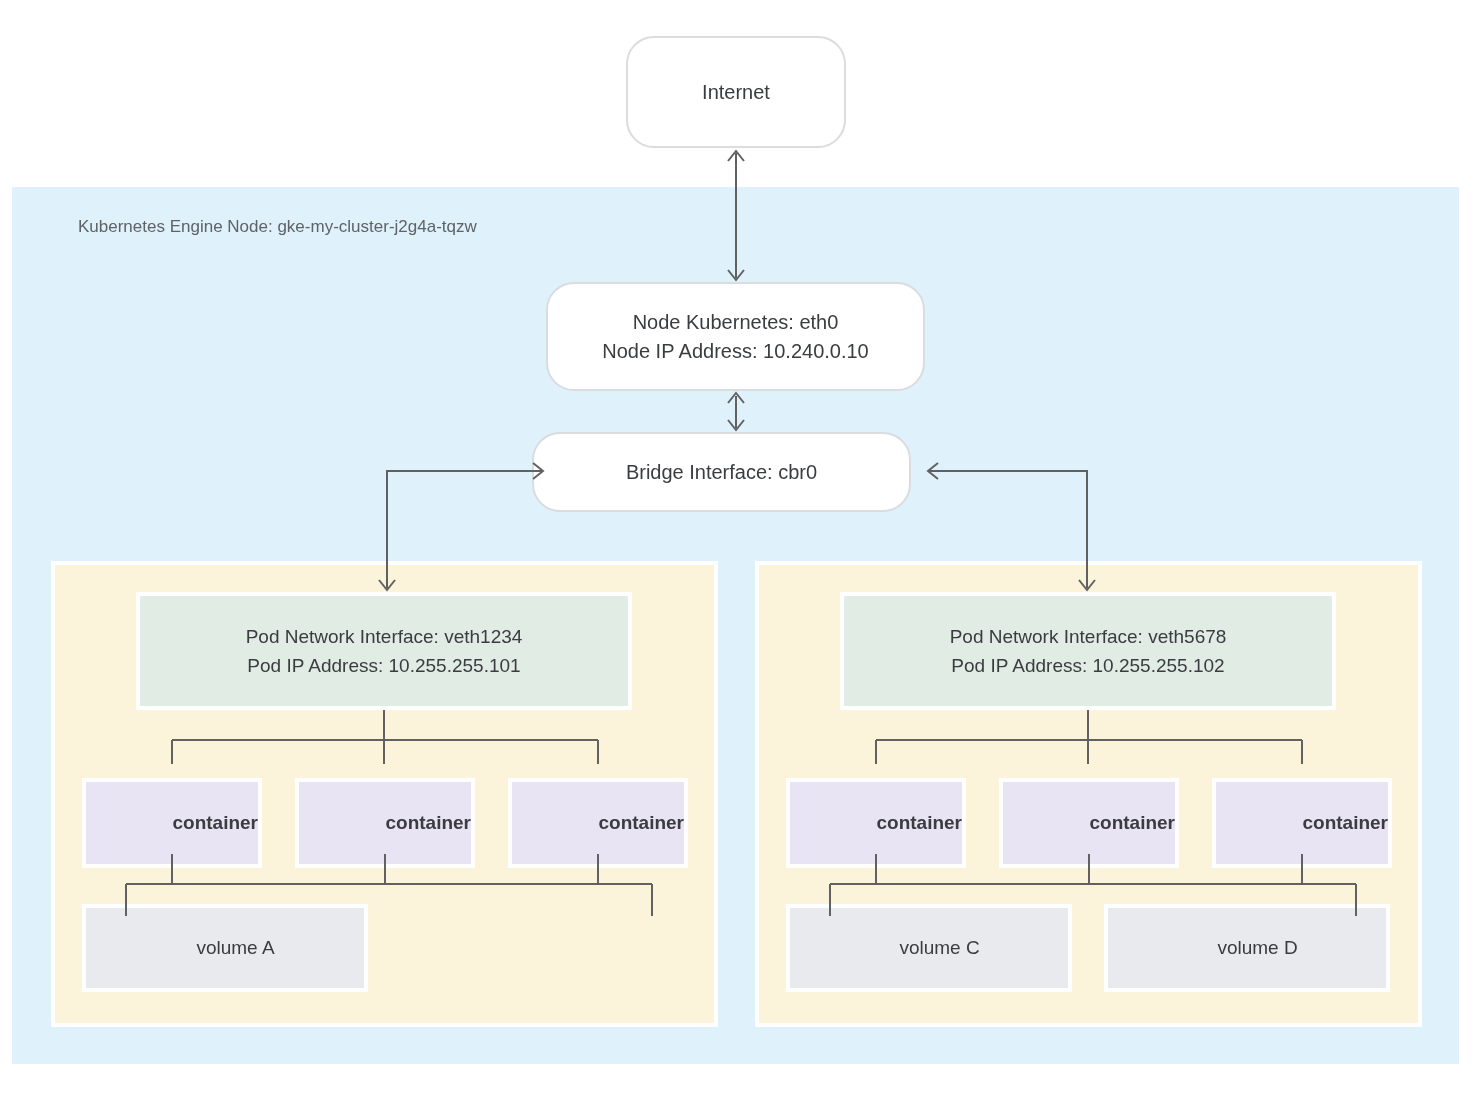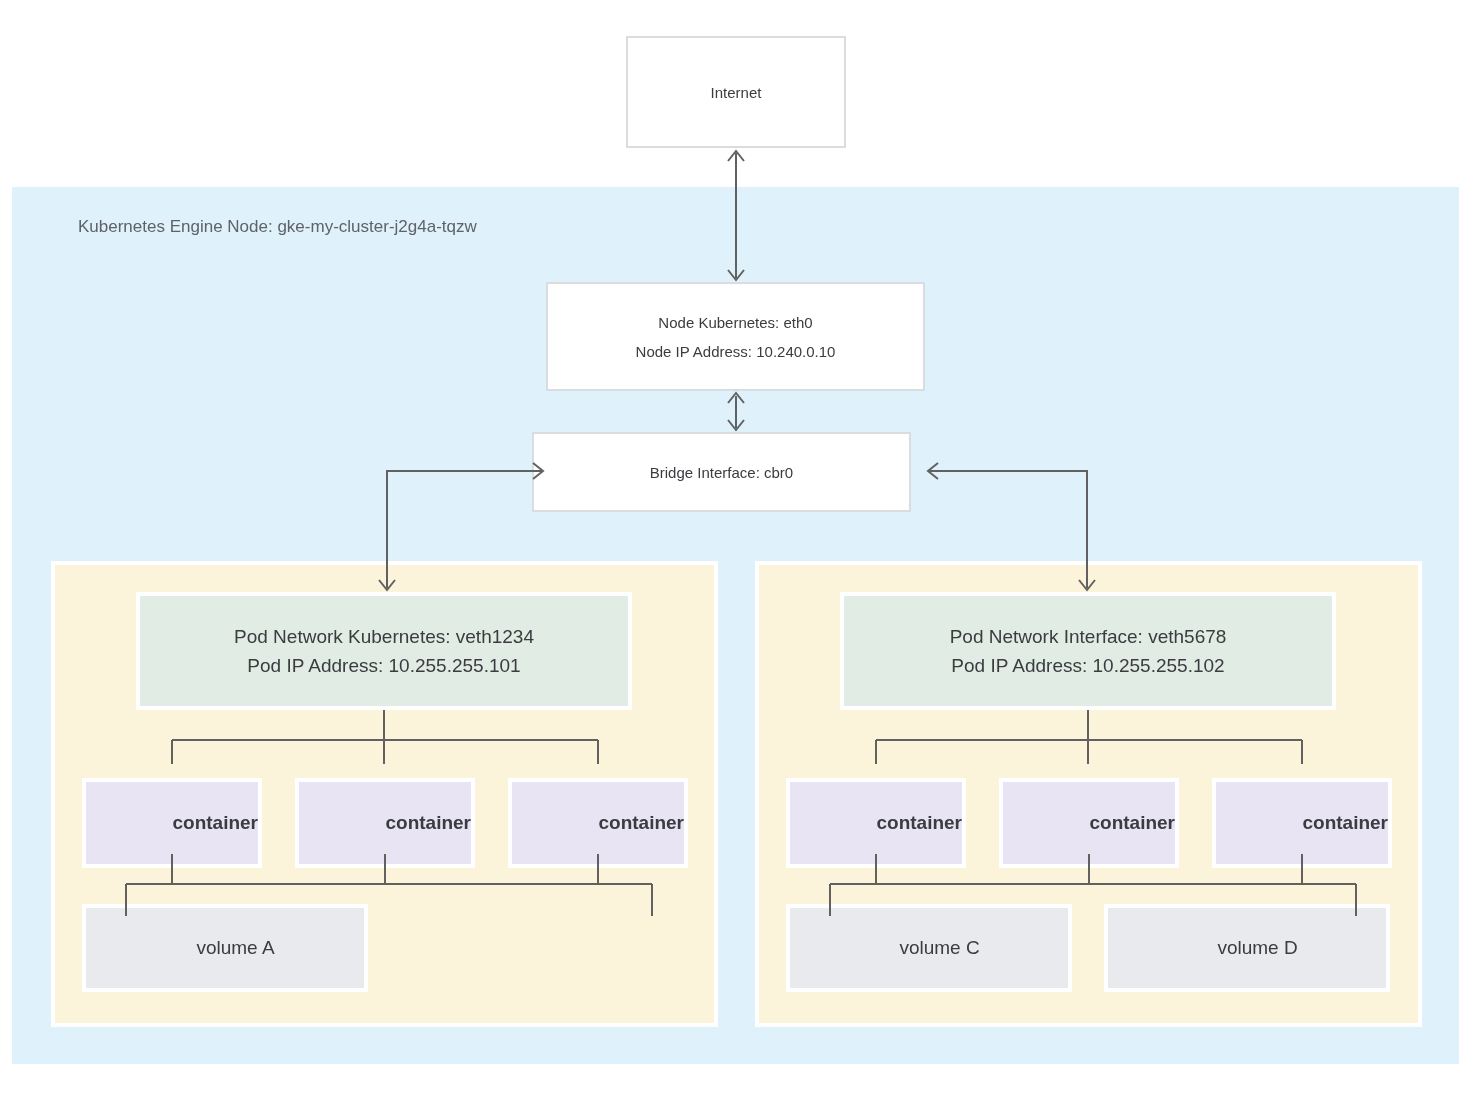--- a/index.html
+++ b/index.html
@@ -25,23 +25,24 @@
     color: var(--text-dark);
     overflow: hidden;
   }
   .box {
     position: absolute;
     display: flex;
     flex-direction: column;
     align-items: center;
     justify-content: center;
     text-align: left;
-    font-size: 15px;
+    font-size: 20px;
     line-height: 29px;
     z-index: 2;
+    border-radius: 28px;
   }
   .white-box {
     background: var(--box-bg);
     border: 2px solid var(--box-border);
   }
   .internet-box { left: 626px; top: 36px; width: 220px; height: 112px; }
   .node-if-box  { left: 546px; top: 282px; width: 379px; height: 109px; }
   .bridge-box   { left: 532px; top: 432px; width: 379px; height: 80px; }
 
   .node-region {
@@ -147,21 +148,21 @@
     <span>Node Kubernetes: eth0</span>
     <span>Node IP Address: 10.240.0.10</span>
   </div>
 
   <div class="box white-box bridge-box">
     <span>Bridge Interface: cbr0</span>
   </div>
 
   <div class="pod pod-left">
     <div class="pod-if-box">
-      <span>Pod Network Kubernetes: veth1234</span>
+      <span>Pod Network Interface: veth1234</span>
       <span>Pod IP Address: 10.255.255.101</span>
     </div>
     <div class="container-box c1">
       <span>container</span>
     </div>
     <div class="container-box c2">
       <span>container</span>
     </div>
     <div class="container-box c3">
       <span>container</span>

